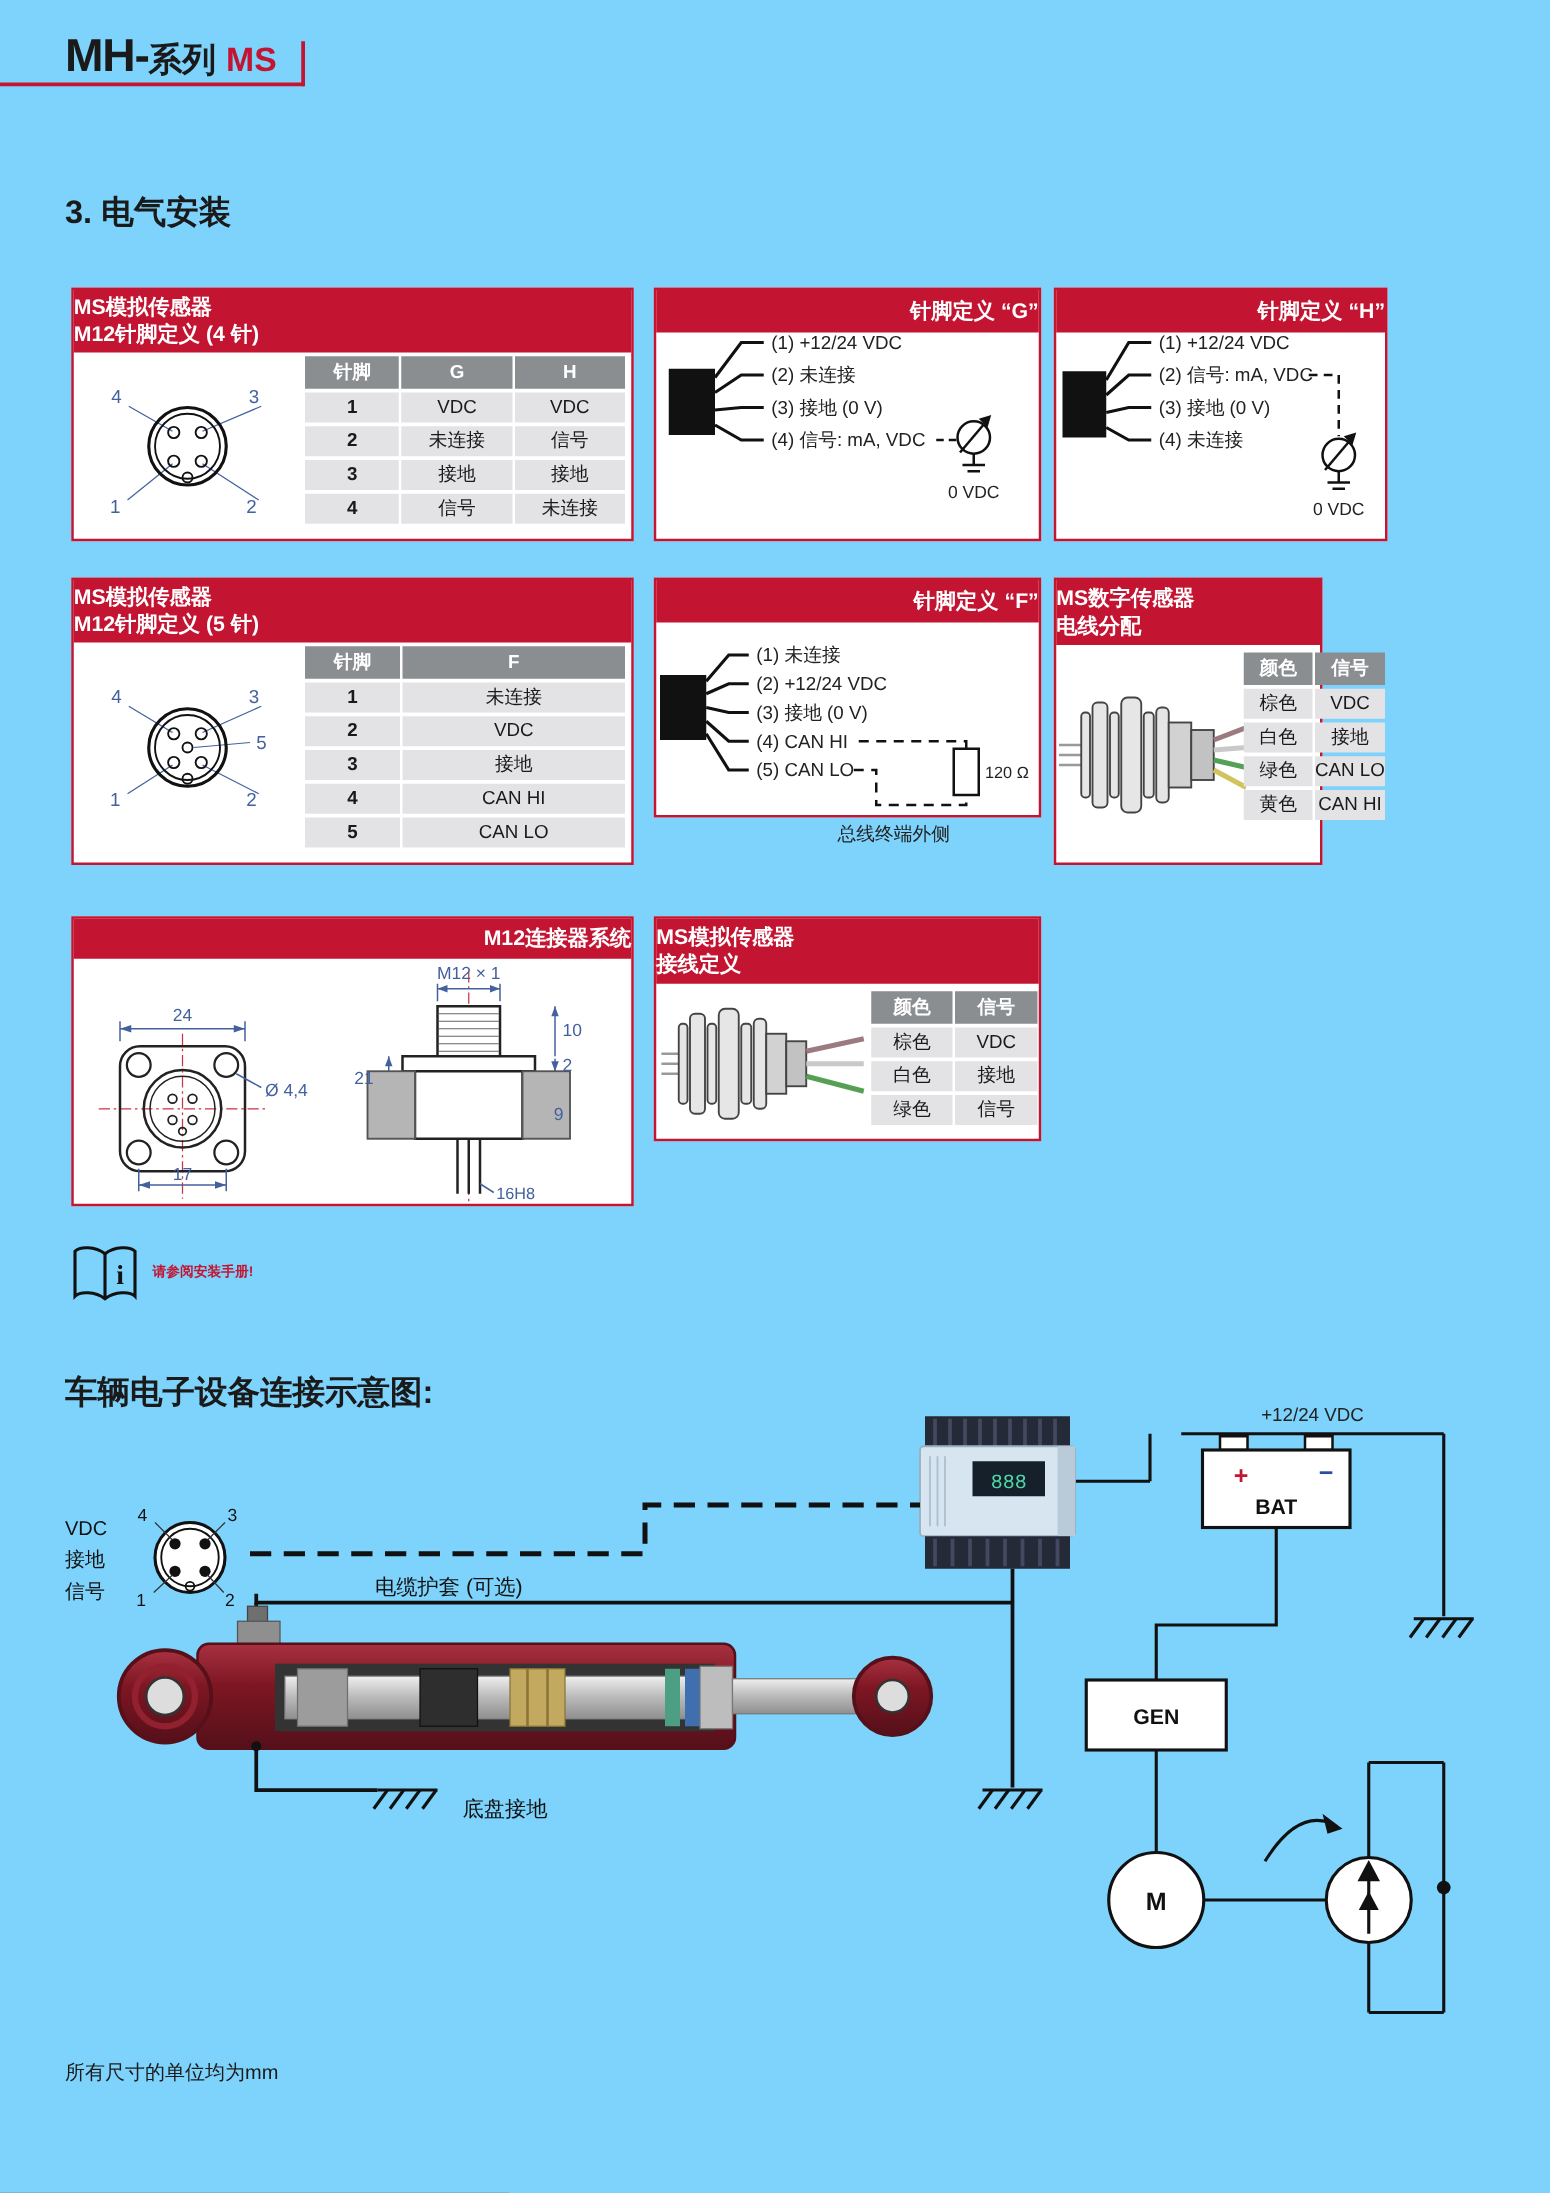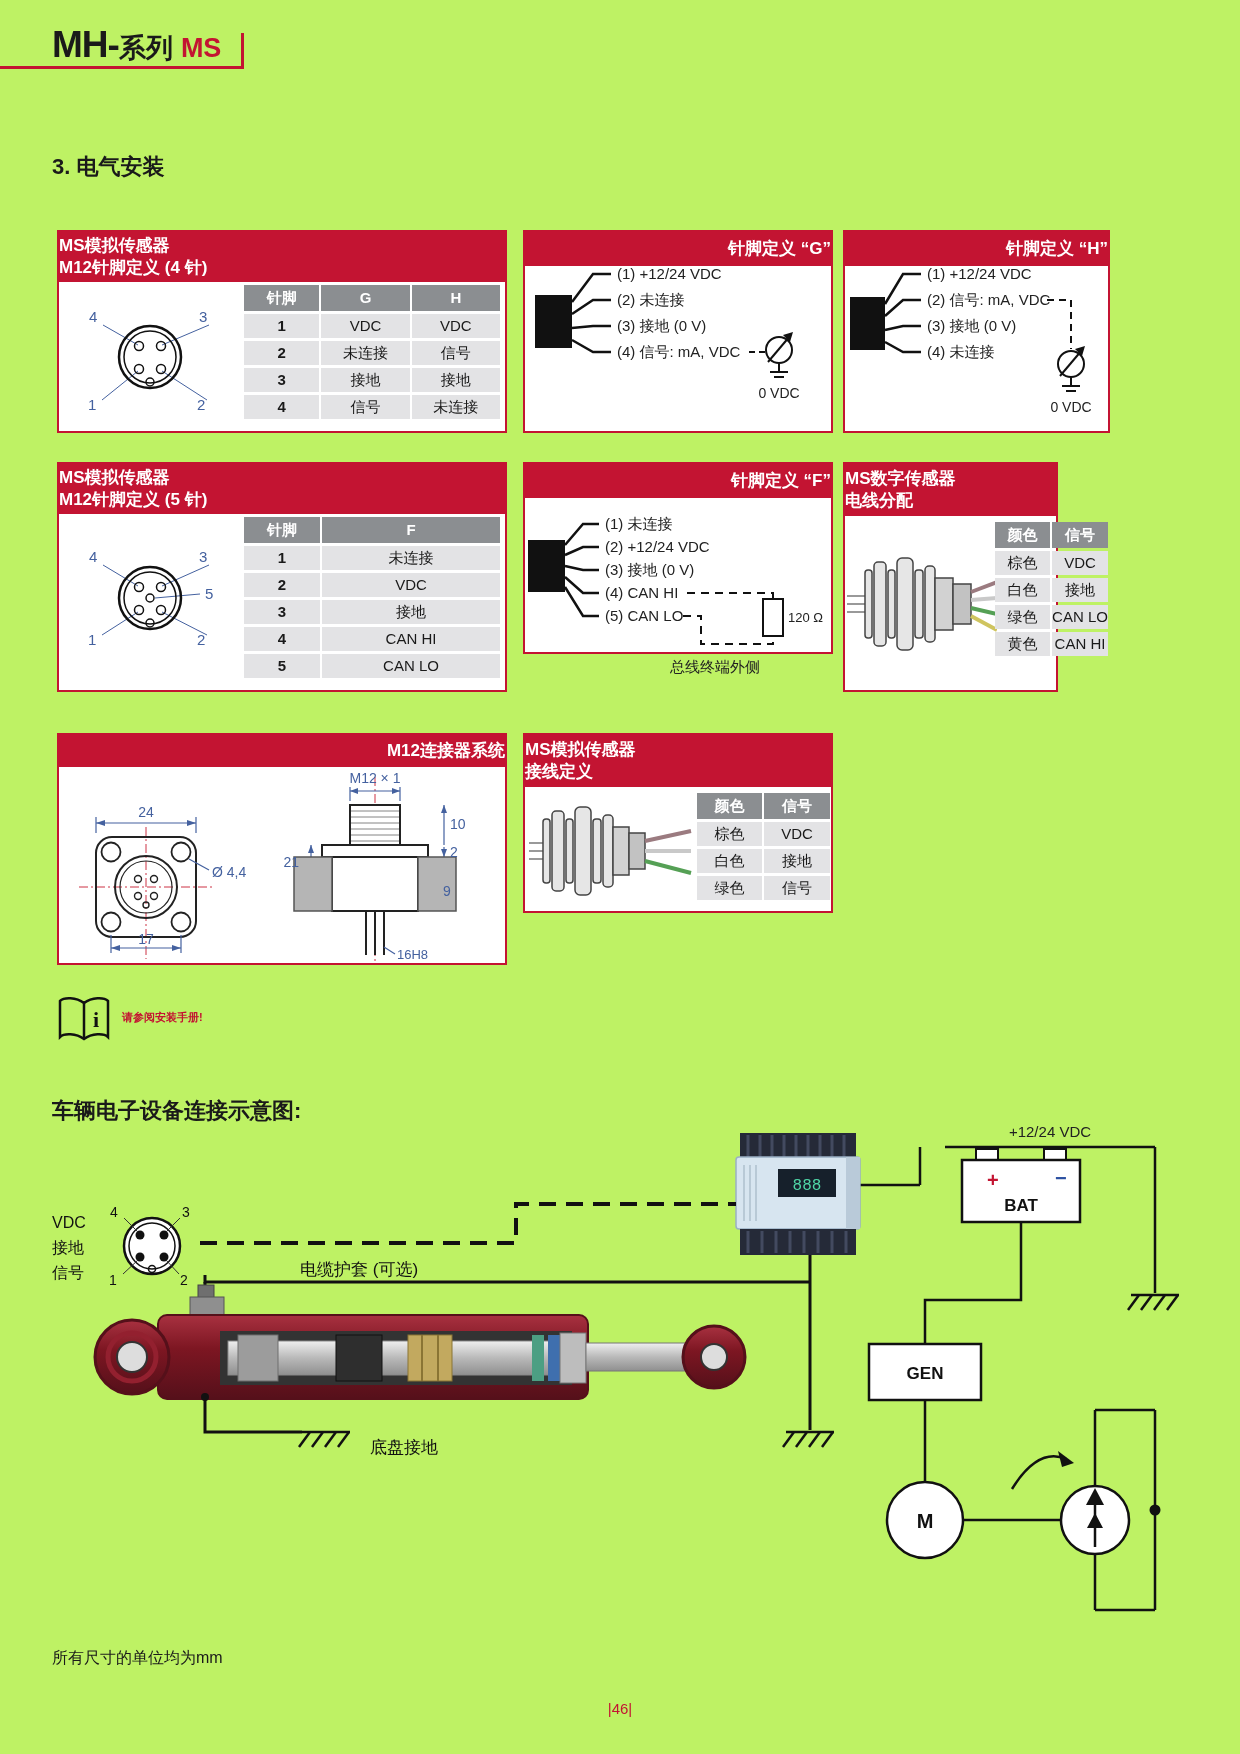--- a/index.html
+++ b/index.html
@@ -1,30 +1,30 @@
 <!DOCTYPE html>
 <html><head>
 <meta charset="utf-8">
 <style>
   :root{
     --red:#c31432; --hdr-gray:#8b8e91; --row-gray:#e3e3e5;
     --blue:#44619f; --ink:#1a1a1a;
   }
   *{margin:0;padding:0;box-sizing:border-box;}
   body{background:#888;font-family:"Liberation Sans","DejaVu Sans",sans-serif;color:var(--ink);}
-  #page{position:relative;width:1240px;height:1754px;background:#bef264;margin:0 auto;overflow:hidden;}
+  #page{position:relative;width:1240px;height:1754px;background:#7dd3fc;margin:0 auto;overflow:hidden;}
   .abs{position:absolute;}
   
   #brand{left:52px;top:24px;white-space:nowrap;}
   #brand .b1{font-size:37px;font-weight:bold;letter-spacing:-1px;}
   #brand .b2{font-size:27px;font-weight:bold;}
   #brand .b3{font-size:27px;font-weight:600;color:var(--red);margin-left:8px;}
   #hdr-hline{left:0;top:66px;width:243px;height:3px;background:var(--red);}
   #hdr-vline{left:241px;top:33px;width:3px;height:36px;background:var(--red);}
-  .sec-title{font-size:22px;font-weight:bold;}
+  .sec-title{font-size:26px;font-weight:bold;}
   
   .pbox{position:absolute;border:2px solid var(--red);background:#fff;}
   .pbox-h{background:var(--red);color:#fff;font-weight:bold;font-size:17px;
           display:flex;flex-direction:column;justify-content:center;align-items:flex-start;line-height:22px;}
   .pbox-h.left{align-items:flex-end;padding-left:12px;}
   
   .dtable{position:absolute;}
   .dtable .tr{display:flex;margin-bottom:3px;align-items:flex-end;}
   .dtable .td{background:var(--row-gray);font-size:15px;line-height:24px;height:24px;text-align:center;margin-right:0;}
   .dtable .tr .td{margin-right:2px;}
@@ -605,15 +605,14 @@
       <polygon points="1055,403 1046,420 1064,420" fill="#111"></polygon>
       <polygon points="1055,428 1047,443 1063,443" fill="#111"></polygon>
     </g>
     <g>
       <path d="M 972 404 Q 998 362 1026 374" fill="none" stroke="#111" stroke-width="2.5"></path>
       <polygon points="1034,378 1018,366 1022,382" fill="#111"></polygon>
     </g>
   </svg>
 
   <div class="abs" id="footer-note" style="left:52px;top:1648px;">所有尺寸的单位均为mm</div>
-  <div class="abs" id="page-no" style="left:0;top:1700px;width:1240px;text-align:center;">|46|</div>
 
 </div>
 
 </body></html>

